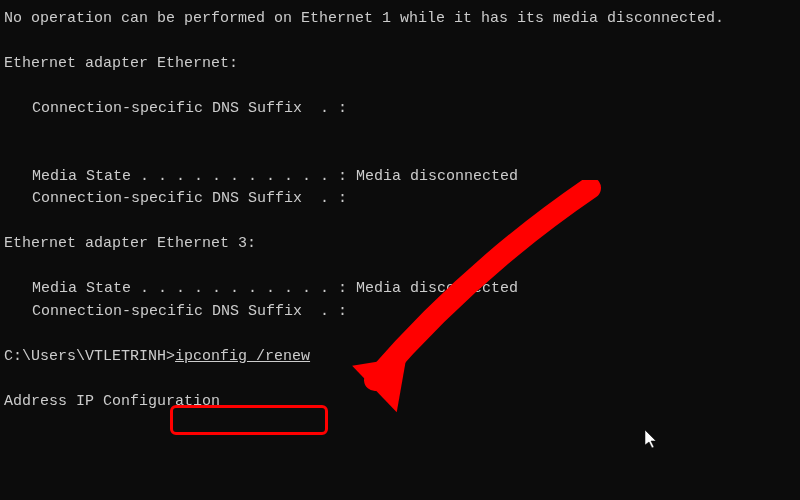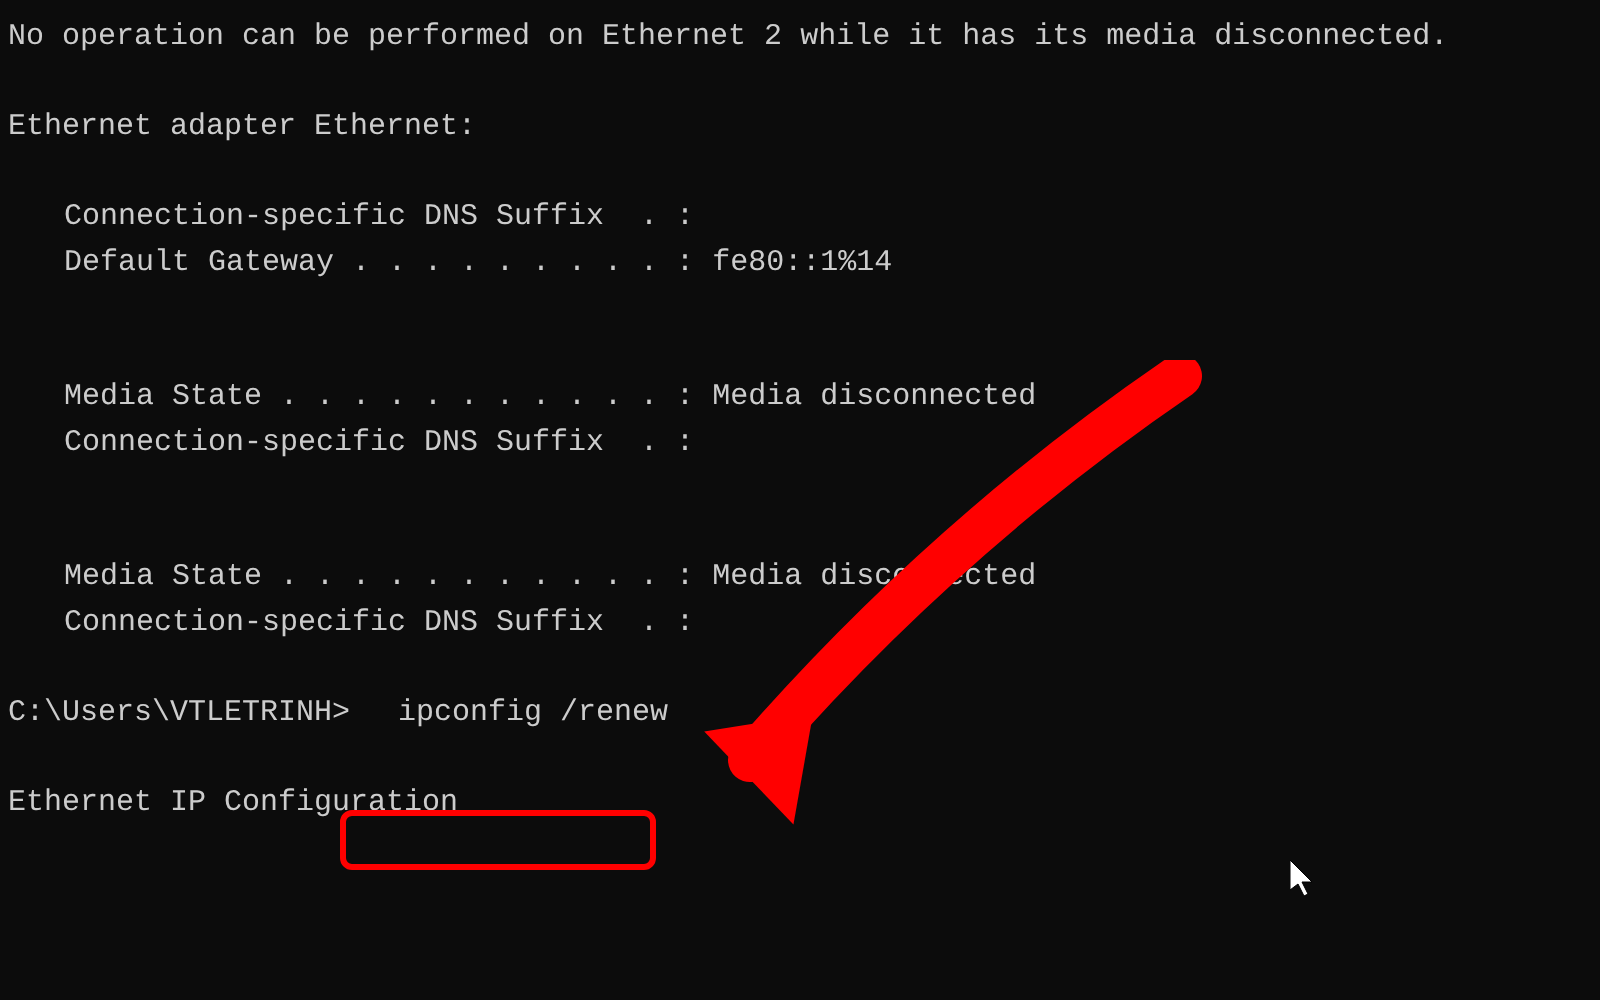--- a/index.html
+++ b/index.html
@@ -16,24 +16,23 @@
       padding: 8px 4px;
     }
     .line { white-space: pre; }
     .blank { height: 1.5em; }
     .section { margin: 0; }
     .indent { padding-left: 28px; }
     .prompt-line {
       display: flex;
       align-items: flex-end;
       position: relative;
-      gap: 24px;
     }
     .prompt { white-space: pre; }
-    .command { white-space: pre; }
+    .command { white-space: pre; text-decoration: underline; }
     .highlight-box {
       position: absolute;
       border: 3px solid #ff0000;
       border-radius: 6px;
       pointer-events: none;
     }
     .arrow-svg {
       position: absolute;
       pointer-events: none;
     }
@@ -41,52 +40,52 @@
       position: absolute;
       width: 14px;
       height: 20px;
       pointer-events: none;
     }
     .cursor svg { display: block; }
   </style>
 </head>
 <body>
 
-<div class="line">No operation can be performed on Ethernet 2 while it has its media disconnected.</div>
+<div class="line">No operation can be performed on Ethernet 1 while it has its media disconnected.</div>
 <div class="blank"></div>
 
 <div class="section">
   <div class="line">Ethernet adapter Ethernet:</div>
   <div class="blank"></div>
   <div class="line indent"><span>Connection-specific DNS Suffix  . :</span><span></span></div>
-  <div class="line indent"><span>Default Gateway . . . . . . . . . :</span><span> fe80::1%14</span></div>
 </div>
 <div class="blank"></div>
 
 <div class="section">
   <div class="blank"></div>
   <div class="line indent"><span>Media State . . . . . . . . . . . :</span><span> Media disconnected</span></div>
   <div class="line indent"><span>Connection-specific DNS Suffix  . :</span><span></span></div>
 </div>
 <div class="blank"></div>
 
 <div class="section">
+  <div class="line">Ethernet adapter Ethernet 3:</div>
   <div class="blank"></div>
   <div class="line indent"><span>Media State . . . . . . . . . . . :</span><span> Media disconnected</span></div>
   <div class="line indent"><span>Connection-specific DNS Suffix  . :</span><span></span></div>
 </div>
 <div class="blank"></div>
 
 <div class="prompt-line">
   <span class="prompt">C:\Users\VTLETRINH&gt;</span>
     <span class="command">ipconfig /renew</span>
 </div>
 <div class="blank"></div>
 
-<div class="line">Ethernet IP Configuration</div>
+<div class="line">Address IP Configuration</div>
 
 <div class="highlight-box" style="left:170px; top:405px; width:158px; height:30px;"></div>
 
 <svg class="arrow-svg" style="left:330px; top:180px;" width="300" height="240" viewBox="0 0 300 240">
   <defs>
     <marker id="arrowhead" markerWidth="9" markerHeight="9" refX="3" refY="4.5" orient="auto">
       <polygon points="0 0, 9 4.5, 0 9" fill="#ff0000"></polygon>
     </marker>
   </defs>
   <path d="M 260 8 Q 140 90 45 200" stroke="#ff0000" stroke-width="22" fill="none" stroke-linecap="round"></path>

